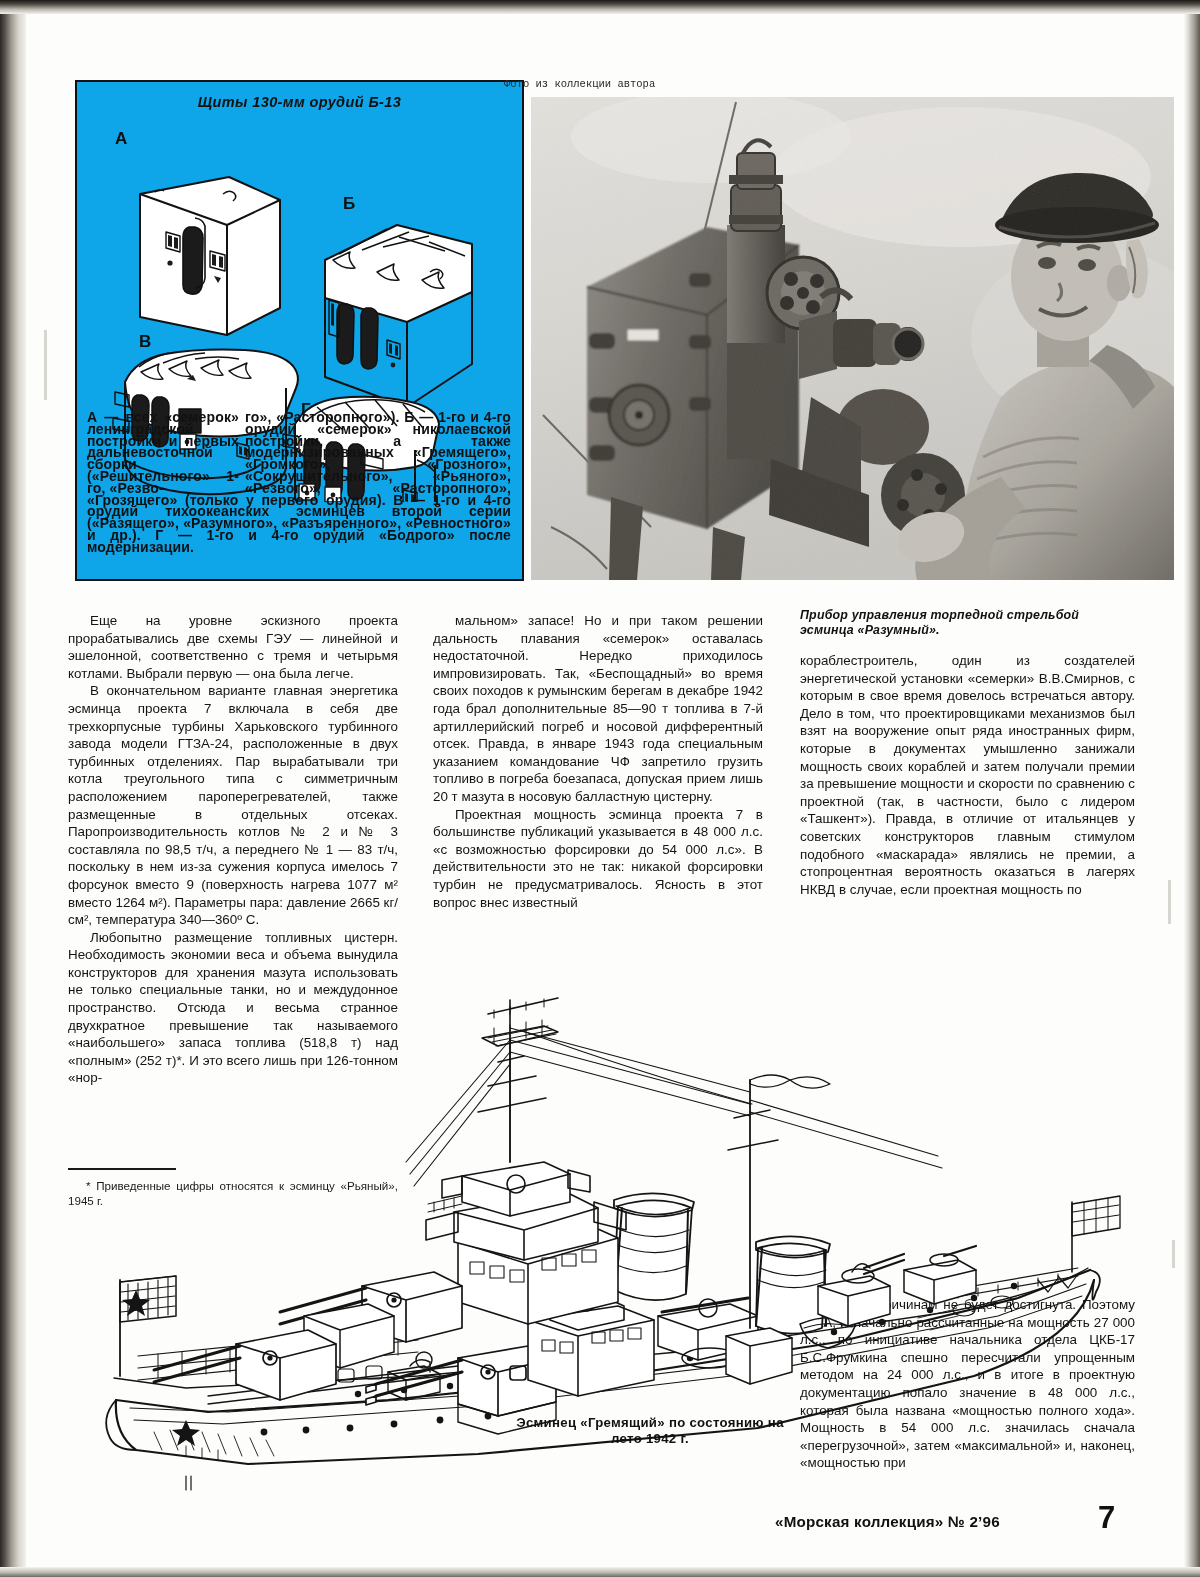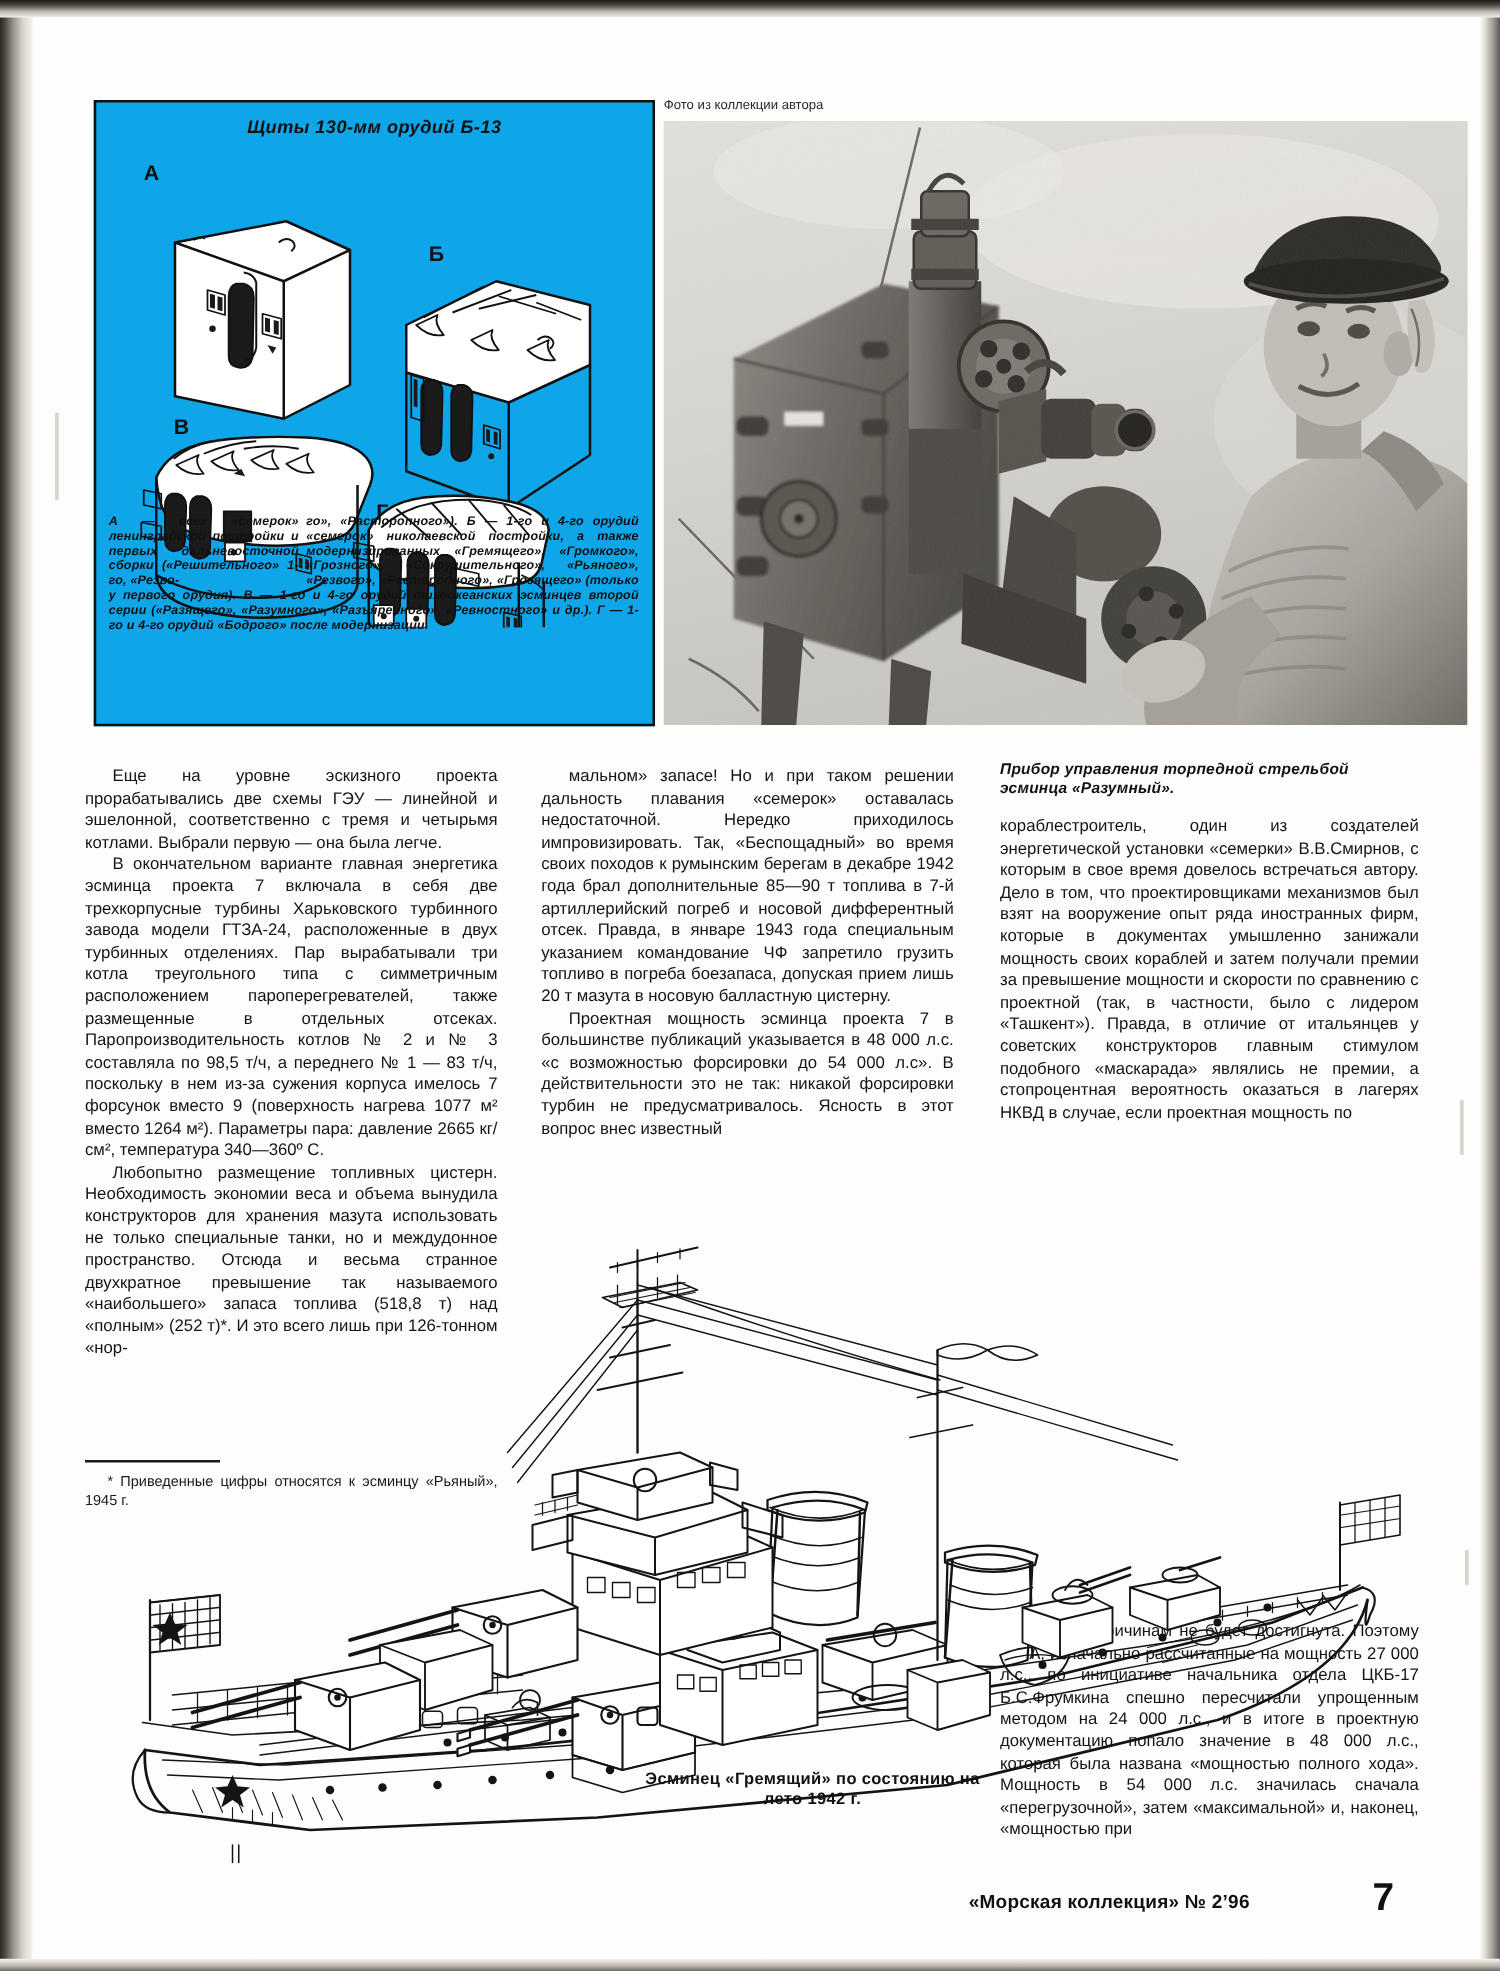--- a/index.html
+++ b/index.html
@@ -46,31 +46,31 @@
   .shield-title{
     position:absolute;left:0;top:12px;width:100%;text-align:center;
     font-weight:bold;font-style:italic;font-size:14.5px;letter-spacing:.4px;color:#111;
   }
   .shield-letter{
     position:absolute;font-weight:bold;font-size:17px;color:#111;font-family:"Liberation Sans",sans-serif;
   }
   .shield-svg{position:absolute;left:0;top:0;width:445px;height:420px;}
   .shield-caption{
     position:absolute;left:10px;top:330px;width:424px;
-    font-weight:bold;font-style:italic;font-size:10px;line-height:11.8px;
+    font-weight:bold;font-size:14px;line-height:11.8px;
     color:#111;text-align:justify;letter-spacing:.15px;
   }
   .shield-caption .lead{
     float:left;width:152px;margin-right:6px;text-align:justify;
   }
 
   
   .photo-credit{
-    position:absolute;left:531px;top:78px;font-size:10.5px;color:#2a2a2a;
-    font-family:Liberation Sans, sans-serif;z-index:6;
+    position:absolute;left:504px;top:78px;font-size:10.5px;color:#2a2a2a;
+    font-family:Liberation Mono, monospace;z-index:6;
   }
   .photo-frame{
     position:absolute;left:531px;top:97px;width:643px;height:483px;
     overflow:hidden;z-index:5;background:#cfcdc8;
   }
   .photo-frame svg{display:block;}
 
   
   .col{
     position:absolute;font-size:13.4px;line-height:17.6px;color:#141414;

